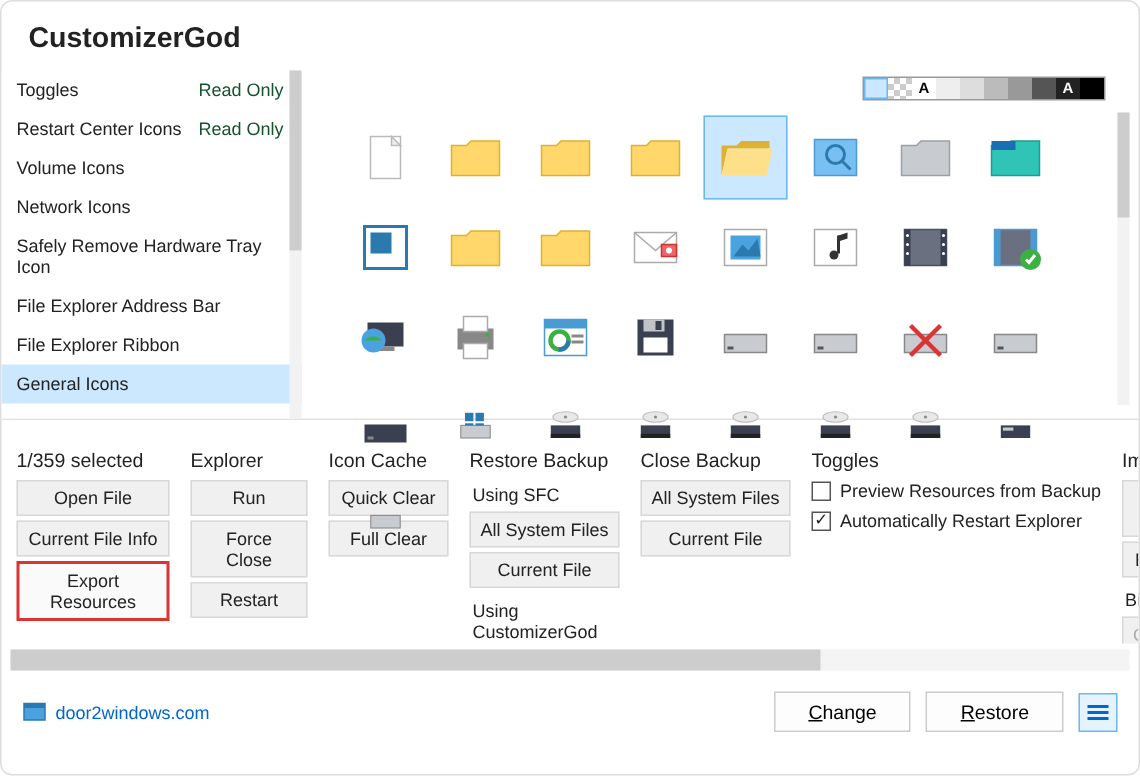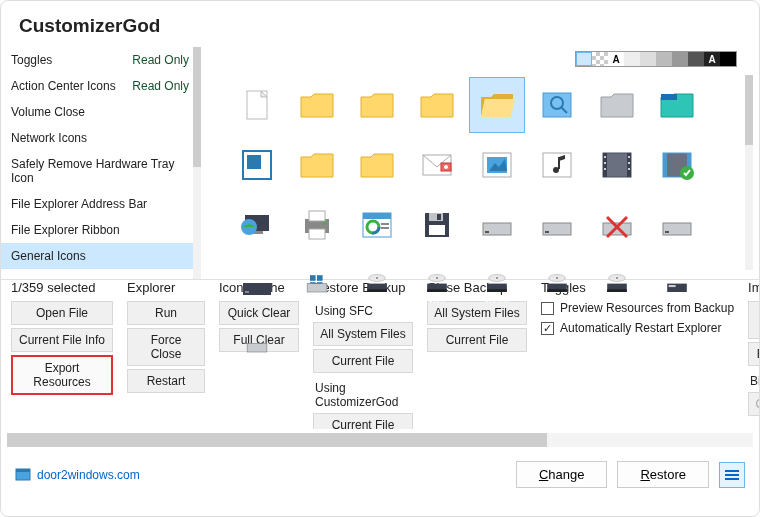--- a/index.html
+++ b/index.html
@@ -15,21 +15,21 @@
 .icon-area { flex:1; position:relative; padding: 6px 8px 0 28px; }
 .view-selector { position:absolute; top:4px; right:22px; display:flex; border:1px solid #999; height:16px; }
 .view-cell { width:16px; height:14px; display:flex; align-items:center; justify-content:center; font-size:10px; font-weight:bold;}
 .icon-grid { display:grid; grid-template-columns: repeat(8, 56px); grid-auto-rows: 56px; gap: 4px 4px; margin-top:24px; }
 .icon-cell { width:56px; height:56px; display:flex; align-items:center; justify-content:center; cursor:pointer; }
 .icon-cell.selected { background:#cce8ff; border:1px solid #6bb7f0; }
 .icon-cell svg { width:40px; height:40px; }
 .icon-row4 svg { width:44px; height:28px; }
 .icon-area-scroll { position:absolute; right:6px; top:28px; width:8px; height:195px; background:#f2f2f2;}
 .icon-area-thumb { position:absolute; right:6px; top:28px; width:8px; height:70px; background:#cdcdcd;}
-.bottom-panel { border-top:1px solid #e0e0e0; padding: 0 10px 4px 10px; display:flex; gap:14px; overflow:hidden; height:150px;}
+.bottom-panel { border-top:1px solid #e0e0e0; padding: 19px 10px 4px 10px; display:flex; gap:14px; overflow:hidden; height:150px;}
 .col { display:flex; flex-direction:column; gap:2px; }
 .col-title { font-size:13px; margin-bottom:4px; white-space:nowrap;}
 .col-sub { font-size:12px; margin: 3px 0 2px 2px;}
 .btn { background:#f0f0f0; border:1px solid #d8d8d8; padding: 4px 6px; font-size:12px; text-align:center; cursor:pointer; min-width:92px; margin-bottom:3px;}
 .btn.disabled { color:#aaa; }
 .btn.highlighted { border:2px solid #d33; background:#fafafa; }
 .check-row { display:flex; align-items:center; gap:6px; font-size:12px; margin-bottom:4px; white-space:nowrap;}
 .check-box { width:13px; height:13px; border:1px solid #555; display:inline-flex; align-items:center; justify-content:center; font-size:11px; line-height:1;}
 .hscroll { height:14px; background:#f4f4f4; margin:4px 6px; position:relative; }
 .hscroll-thumb { position:absolute; left:0; top:0; height:14px; width:540px; background:#cdcdcd;}
@@ -48,25 +48,25 @@
 <div class="titlebar">CustomizerGod</div>
 
 <div class="main">
   <div class="sidebar">
     <div id="sidebar-items">
         <div class="sidebar-item">
           <span>Toggles</span>
           <span class="ro">Read Only</span>
         </div>
         <div class="sidebar-item">
-          <span>Action Center Icons</span>
+          <span>Restart Center Icons</span>
           <span class="ro">Read Only</span>
         </div>
         <div class="sidebar-item">
-          <span>Volume Close</span>
+          <span>Volume Icons</span>
         </div>
         <div class="sidebar-item">
           <span>Network Icons</span>
         </div>
         <div class="sidebar-item">
           <span>Safely Remove Hardware Tray Icon</span>
         </div>
         <div class="sidebar-item">
           <span>File Explorer Address Bar</span>
         </div>

